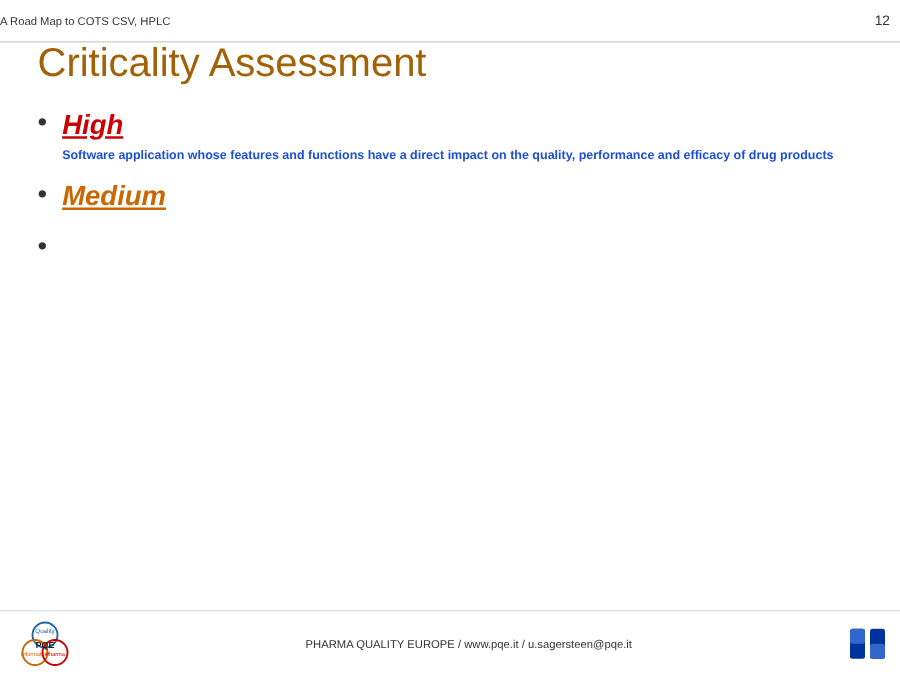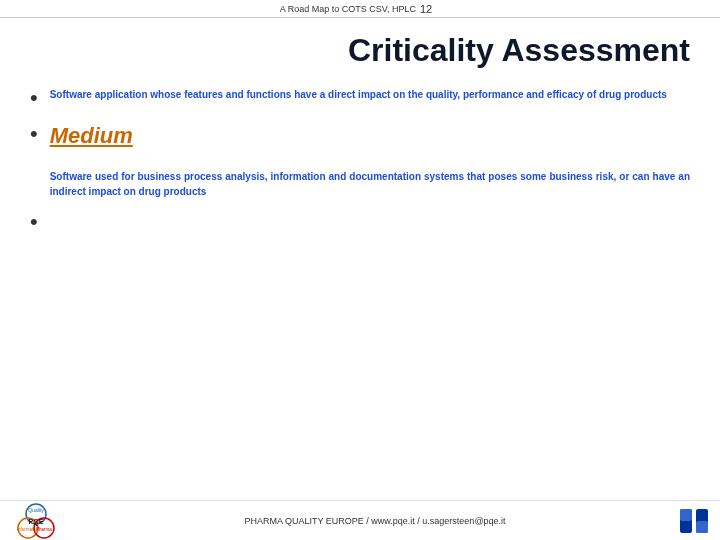--- a/index.html
+++ b/index.html
@@ -11,24 +11,24 @@
       overflow: hidden;
       position: relative;
     }
 
     
     .header-bar {
       position: absolute;
       top: 0;
       left: 0;
       right: 0;
-      height: 18px;
+      height: 34px;
       background: #ffffff;
       display: flex;
-      justify-content: center;
+      justify-content: space-between;
       align-items: center;
       padding-right: 8px;
       border-bottom: 1px solid #cccccc;
     }
 
     .header-text {
       font-size: 9px;
       color: #333333;
     }
 
@@ -54,23 +54,23 @@
       top: 18px;
       left: 0;
       right: 0;
       bottom: 40px;
       padding: 10px 30px 10px 30px;
     }
 
     
     .page-title {
       font-size: 32px;
-      color: #0f172a;
-      font-weight: bold;
-      text-align: right;
+      color: #a16207;
+      font-weight: normal;
+      text-align: left;
       margin-bottom: 18px;
       margin-top: 4px;
     }
 
     
     .bullet-section {
       display: flex;
       align-items: flex-start;
       margin-bottom: 12px;
     }
@@ -95,21 +95,21 @@
       text-decoration: underline;
       margin-bottom: 4px;
     }
 
     .bullet-heading-medium {
       font-size: 22px;
       font-style: italic;
       font-weight: bold;
       color: #cc6600;
       text-decoration: underline;
-      margin-bottom: 20px;
+      margin-bottom: 4px;
     }
 
     .bullet-heading-low {
       font-size: 22px;
       font-style: italic;
       font-weight: bold;
       color: #009900;
       text-decoration: underline;
       margin-bottom: 4px;
     }
@@ -121,21 +121,21 @@
       font-weight: bold;
       text-align: justify;
     }
 
     
     .footer {
       position: absolute;
       bottom: 0;
       left: 0;
       right: 0;
-      height: 40px;
+      height: 52px;
       display: flex;
       align-items: center;
       justify-content: space-between;
       padding: 0 10px;
       border-top: 1px solid #dddddd;
     }
 
     
     .logo-area {
       display: flex;
@@ -170,29 +170,29 @@
   <span class="page-number">12</span>
 </div>
 
 <div class="main-content">
 
   <div class="page-title">Criticality Assessment</div>
 
   <div class="bullet-section">
     <span class="bullet-dot">•</span>
     <div class="bullet-content">
+      <div class="bullet-heading-high">High</div>
       <div class="bullet-text">Software application whose features and functions have a direct impact on the quality, performance and efficacy of drug products</div>
     </div>
   </div>
 
   <div class="bullet-section">
     <span class="bullet-dot">•</span>
     <div class="bullet-content">
       <div class="bullet-heading-medium">Medium</div>
-      <div class="bullet-text">Software used for business process analysis, information and documentation systems that poses some business risk, or can have an indirect impact on drug products</div>
     </div>
   </div>
 
   <div class="bullet-section">
     <span class="bullet-dot">•</span>
     <div class="bullet-content">
     </div>
   </div>
 
 </div>

